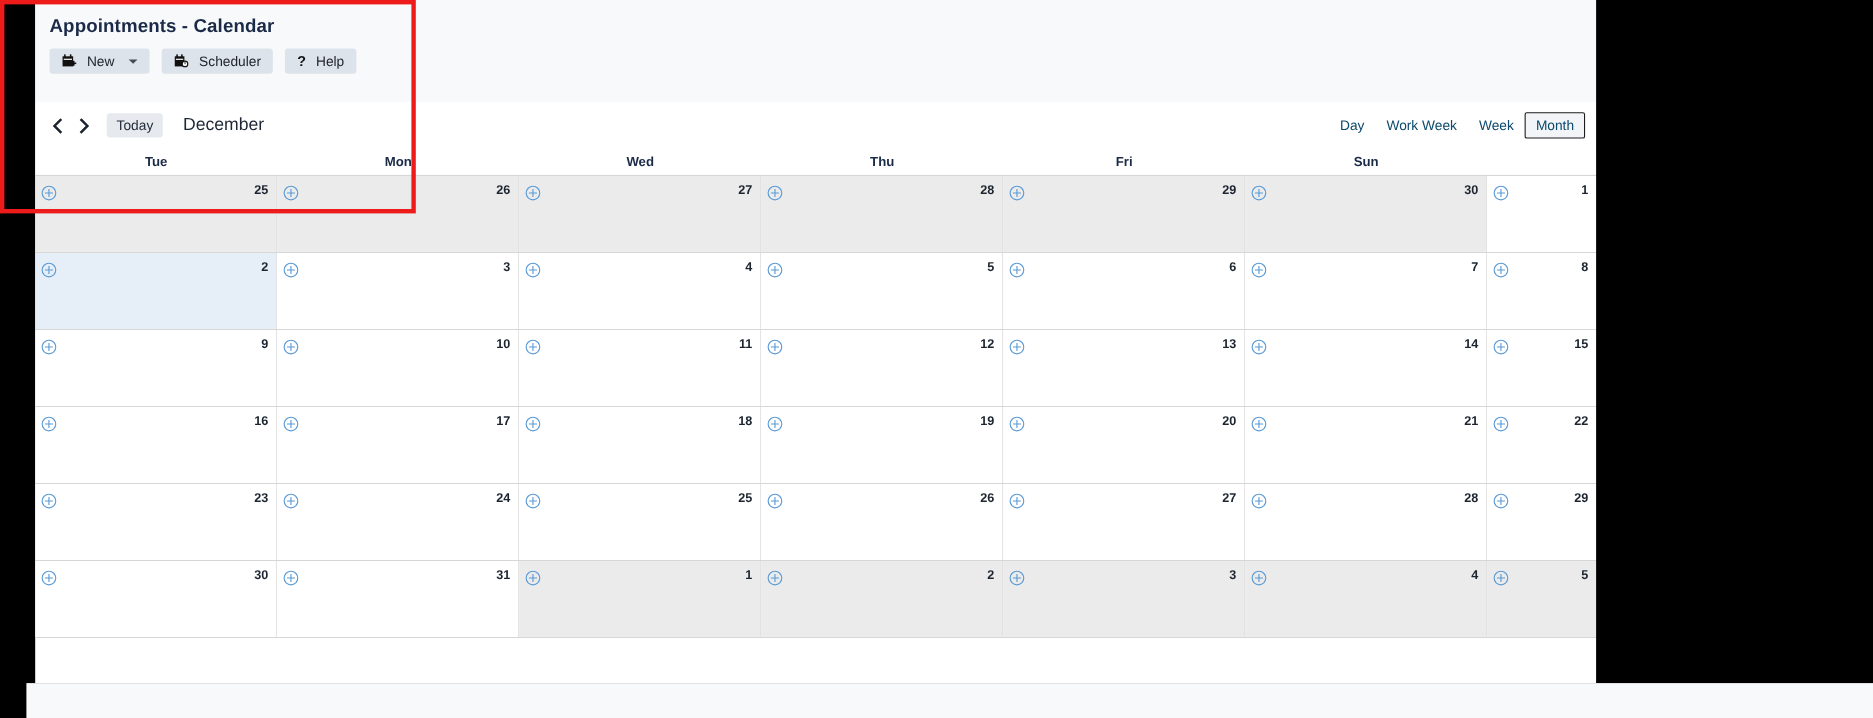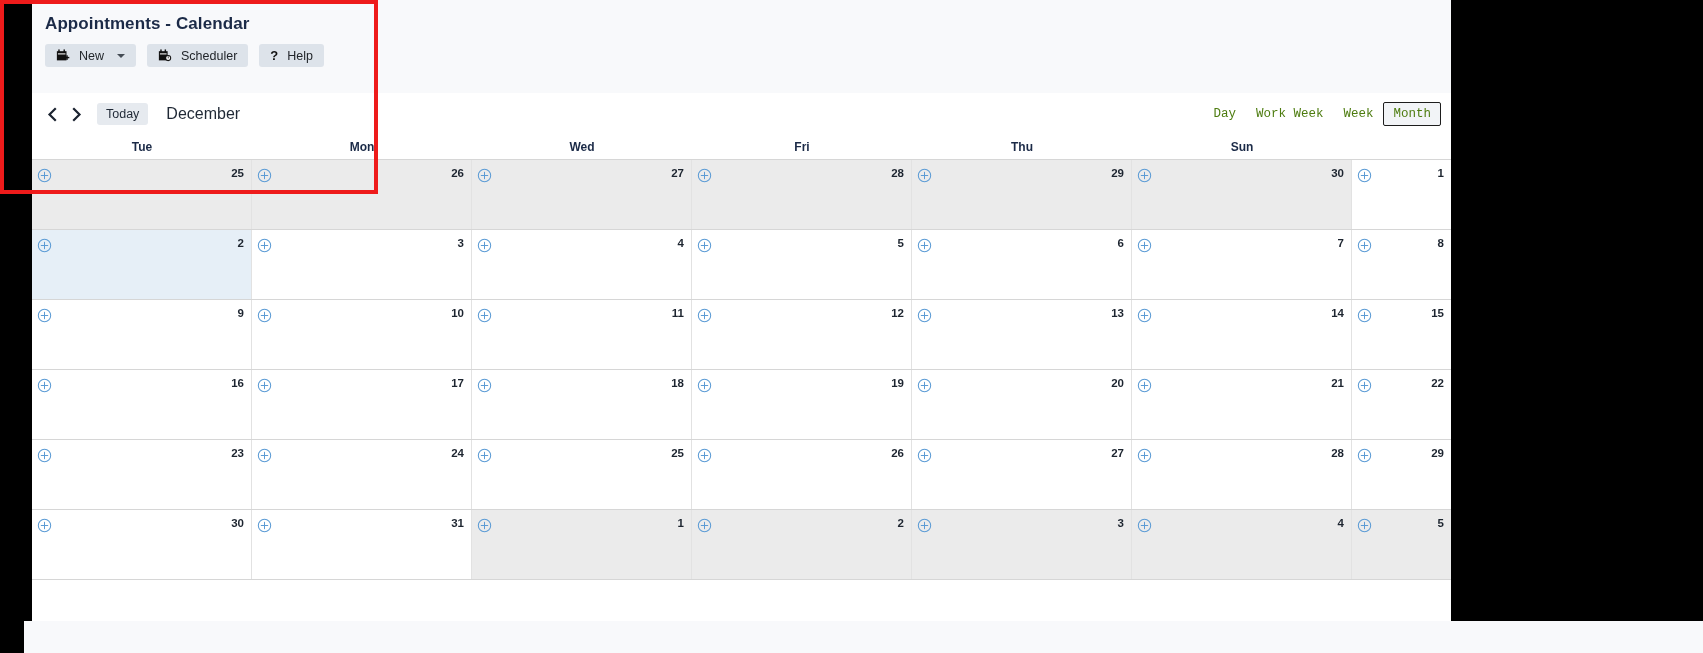--- a/index.html
+++ b/index.html
@@ -116,24 +116,24 @@
     transform: translateY(-50%);
     display: flex;
     align-items: center;
     gap: 0;
   }
   .vbtn {
     background: transparent;
     border: 1px solid transparent;
     padding: 4px 9px;
     font-size: 12.5px;
-    color: #4d7c0f;
+    color: #0c4a6e;
     cursor: pointer;
     border-radius: 2px;
-    font-family: Liberation Mono, monospace;
+    font-family: Liberation Sans, sans-serif;
     white-space: nowrap;
   }
   .vbtn.active {
     border: 1px solid #1d1d1d;
     background: #f2f4f7;
   }
 
   
   .cal {
     border-top: 1px solid #ffffff;
@@ -272,22 +272,22 @@
       <button class="vbtn">Week</button>
       <button class="vbtn active">Month</button>
     </div>
   </div>
 
   <div class="cal">
     <div class="dayhdr">
       <div>Tue</div>
       <div>Mon</div>
       <div>Wed</div>
+      <div>Thu</div>
       <div>Fri</div>
-      <div>Thu</div>
       <div>Sun</div>
     </div>
     <div id="weeks-host">
         <div class="weekrow">
           <div class="cell other">
             <span class="plus"><svg width="15" height="15" viewBox="0 0 16 16">
                 <circle cx="8" cy="8" r="6.6" fill="none" stroke="#5b9bd5" stroke-width="1.1"></circle>
                 <line x1="8" y1="4.1" x2="8" y2="11.9" stroke="#5b9bd5" stroke-width="1.1"></line>
                 <line x1="4.1" y1="8" x2="11.9" y2="8" stroke="#5b9bd5" stroke-width="1.1"></line>
               </svg></span>

